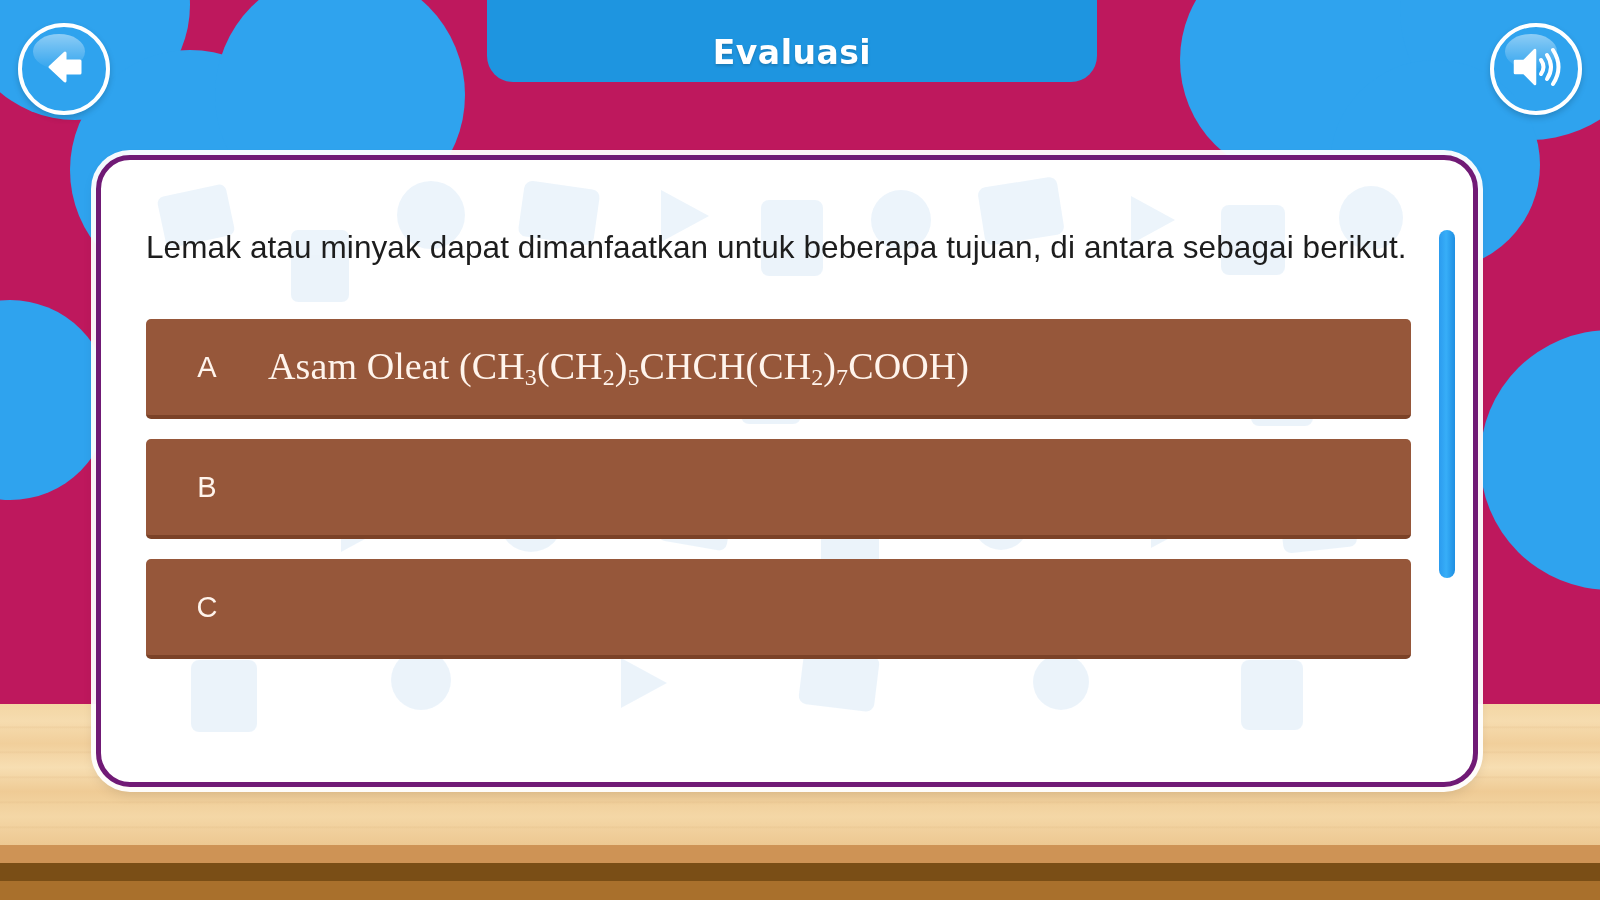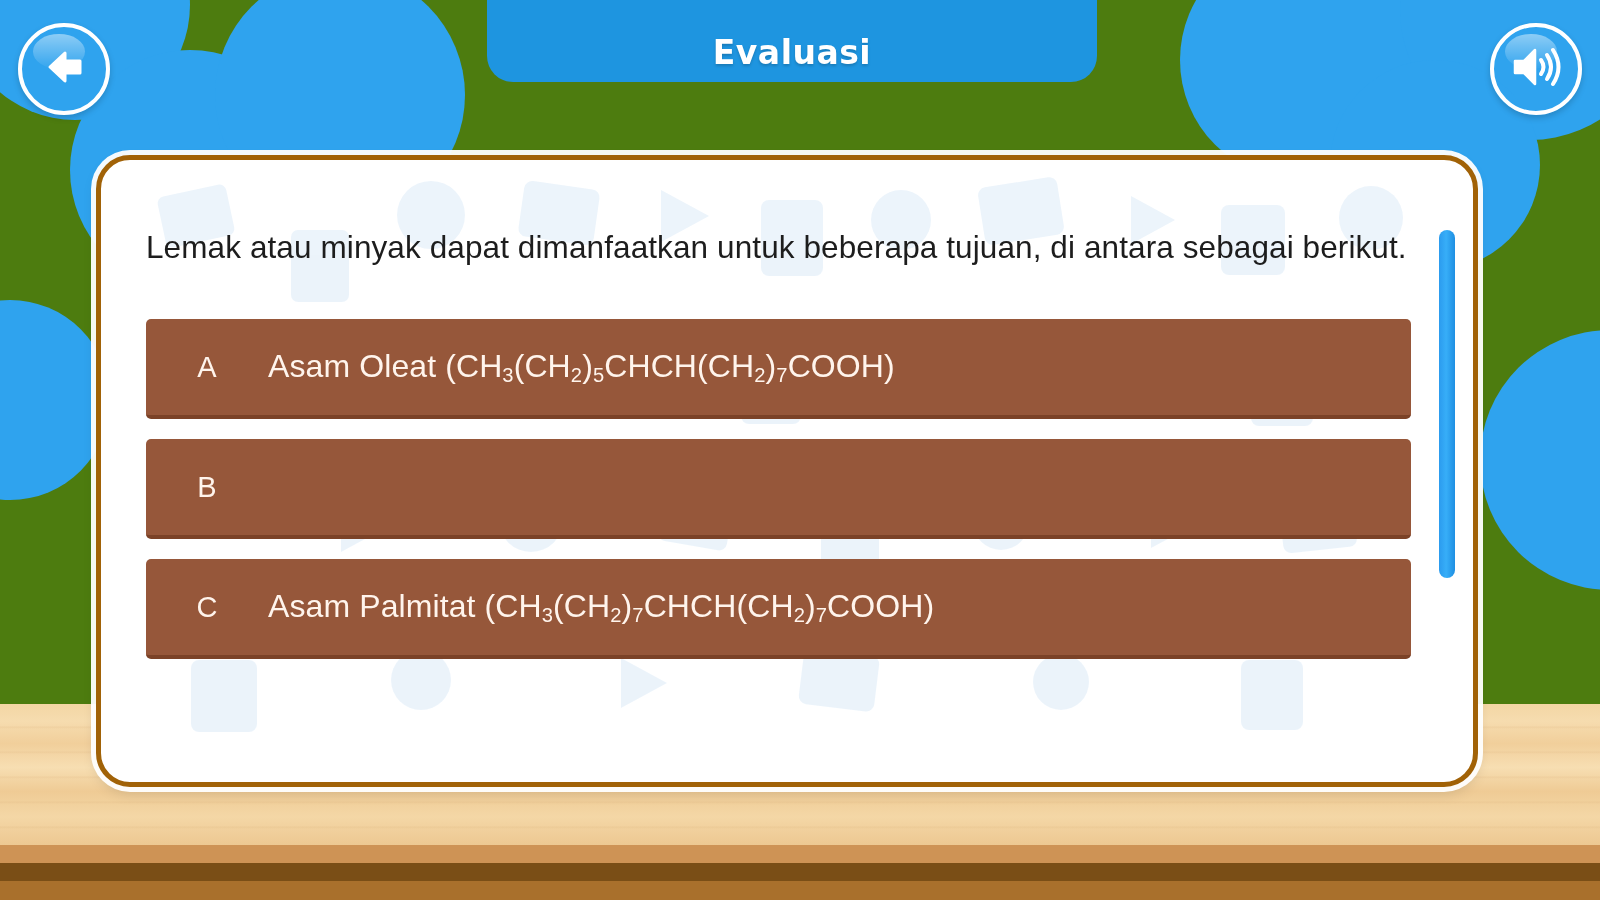--- a/index.html
+++ b/index.html
@@ -8,21 +8,21 @@
     width: 1600px;
     height: 900px;
     overflow: hidden;
     font-family: "Liberation Sans", sans-serif;
   }
 
   #app {
     position: relative;
     width: 1600px;
     height: 900px;
-    background: #4d7c0f;
+    background: #be185d;
     overflow: hidden;
   }
 
   
   .bg-bubbles {
     position: absolute;
     inset: 0;
     overflow: hidden;
     pointer-events: none;
   }
@@ -132,21 +132,21 @@
   .round-btn svg { position: relative; z-index: 2; }
 
   
   .card {
     position: absolute;
     left: 96px;
     top: 155px;
     width: 1382px;
     height: 632px;
     background: #FFFFFF;
-    border: 5px solid #a16207;
+    border: 5px solid #701a75;
     border-radius: 34px;
     box-shadow: 0 0 0 5px rgba(255,255,255,0.95), 0 6px 14px rgba(0,0,0,0.13);
     overflow: hidden;
   }
   
   .card-watermark {
     position: absolute;
     inset: 0;
     opacity: 0.5;
     pointer-events: none;
@@ -187,22 +187,23 @@
   .option-letter {
     width: 122px;
     flex: 0 0 122px;
     text-align: center;
     color: #FFF4EC;
     font-size: 29px;
     letter-spacing: 0.3px;
   }
   .option-label {
     color: #FFF4EC;
-    font-size: 32px;
+    font-size: 38px;
     letter-spacing: 0.1px;
+    font-family: Liberation Serif, serif;
   }
   .option-label sub {
     font-size: 0.63em;
     vertical-align: -0.23em;
   }
 
   
   .scroll-track {
     position: absolute;
     right: 18px;
@@ -323,21 +324,20 @@
           <span class="option-letter">A</span>
           <span class="option-label">Asam Oleat (CH<sub>3</sub>(CH<sub>2</sub>)<sub>5</sub>CHCH(CH<sub>2</sub>)<sub>7</sub>COOH)</span>
         </div>
 
         <div class="option-row">
           <span class="option-letter">B</span>
         </div>
 
         <div class="option-row">
           <span class="option-letter">C</span>
-          <span class="option-label">Asam Palmitat (CH<sub>3</sub>(CH<sub>2</sub>)<sub>7</sub>CHCH(CH<sub>2</sub>)<sub>7</sub>COOH)</span>
         </div>
 
       </div>
     </div>
 
     <div class="scroll-track">
       <div class="scroll-thumb"></div>
     </div>
 
   </div>

